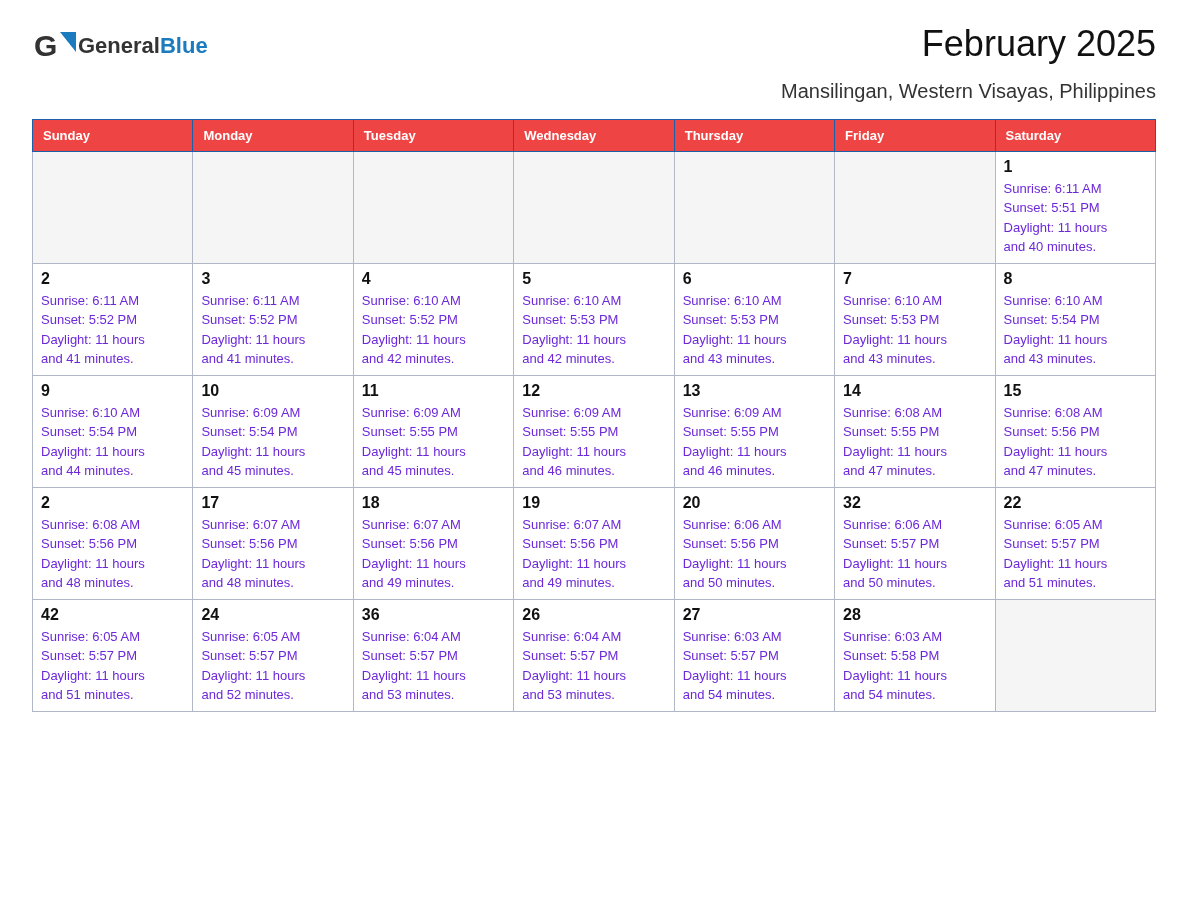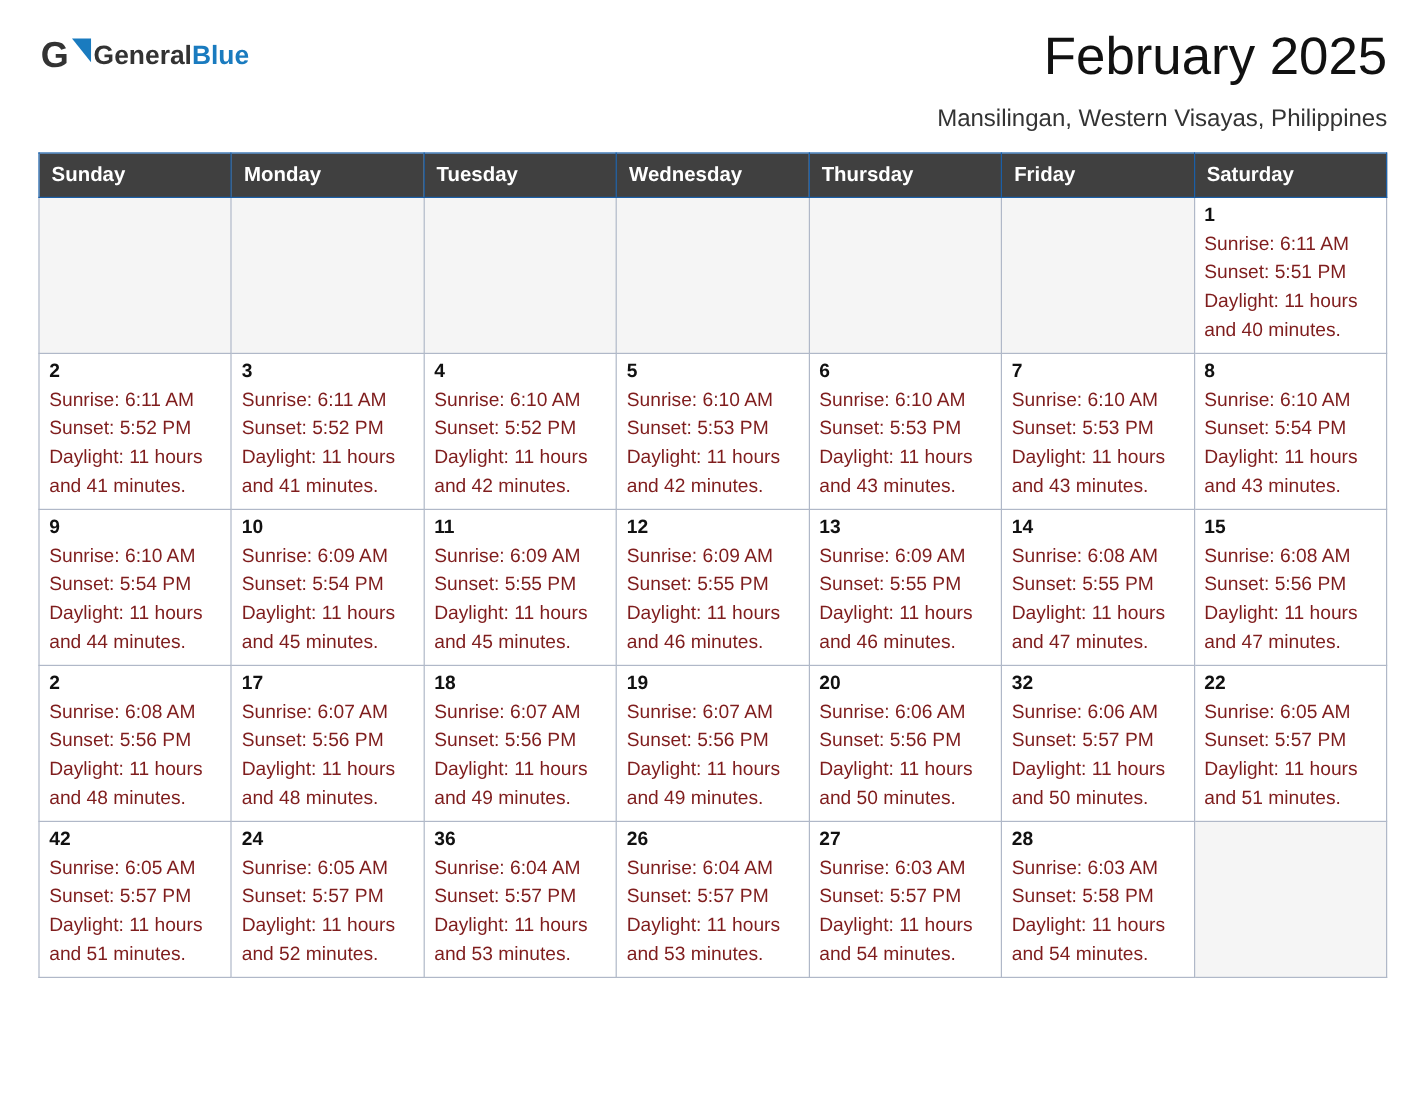--- a/index.html
+++ b/index.html
@@ -17,39 +17,39 @@
     }
     .logo-area {
       display: flex;
       flex-direction: column;
       align-items: flex-start;
     }
     .title-area {
       text-align: right;
     }
     .month-title {
-      font-size: 44px;
+      font-size: 36px;
       font-weight: normal;
       color: #111;
       line-height: 1.1;
     }
     .subtitle {
       font-size: 20px;
       color: #333;
       margin-top: 16px;
     }
     .calendar-table {
       width: 100%;
       border-collapse: collapse;
       table-layout: fixed;
     }
     .calendar-table th {
-      background-color: #404040;
+      background-color: #ef4444;
       color: #fff;
-      font-size: 17px;
+      font-size: 13px;
       font-weight: bold;
       padding: 8px 10px;
       text-align: left;
       border: 1px solid #1a5fa8;
     }
     .calendar-table td {
       vertical-align: top;
       border: 1px solid #b0b8c8;
       padding: 6px 8px;
       font-size: 12.5px;
@@ -61,22 +61,22 @@
       background: #f5f5f5;
     }
     .day-number {
       font-size: 16px;
       font-weight: bold;
       color: #111;
       display: block;
       margin-bottom: 3px;
     }
     .day-info {
-      color: #7f1d1d;
-      font-size: 16px;
+      color: #6d28d9;
+      font-size: 13px;
       line-height: 1.5;
     }
     .logo-wrapper {
       display: flex;
       align-items: center;
       gap: 2px;
     }
   </style>
 </head>
 <body>

